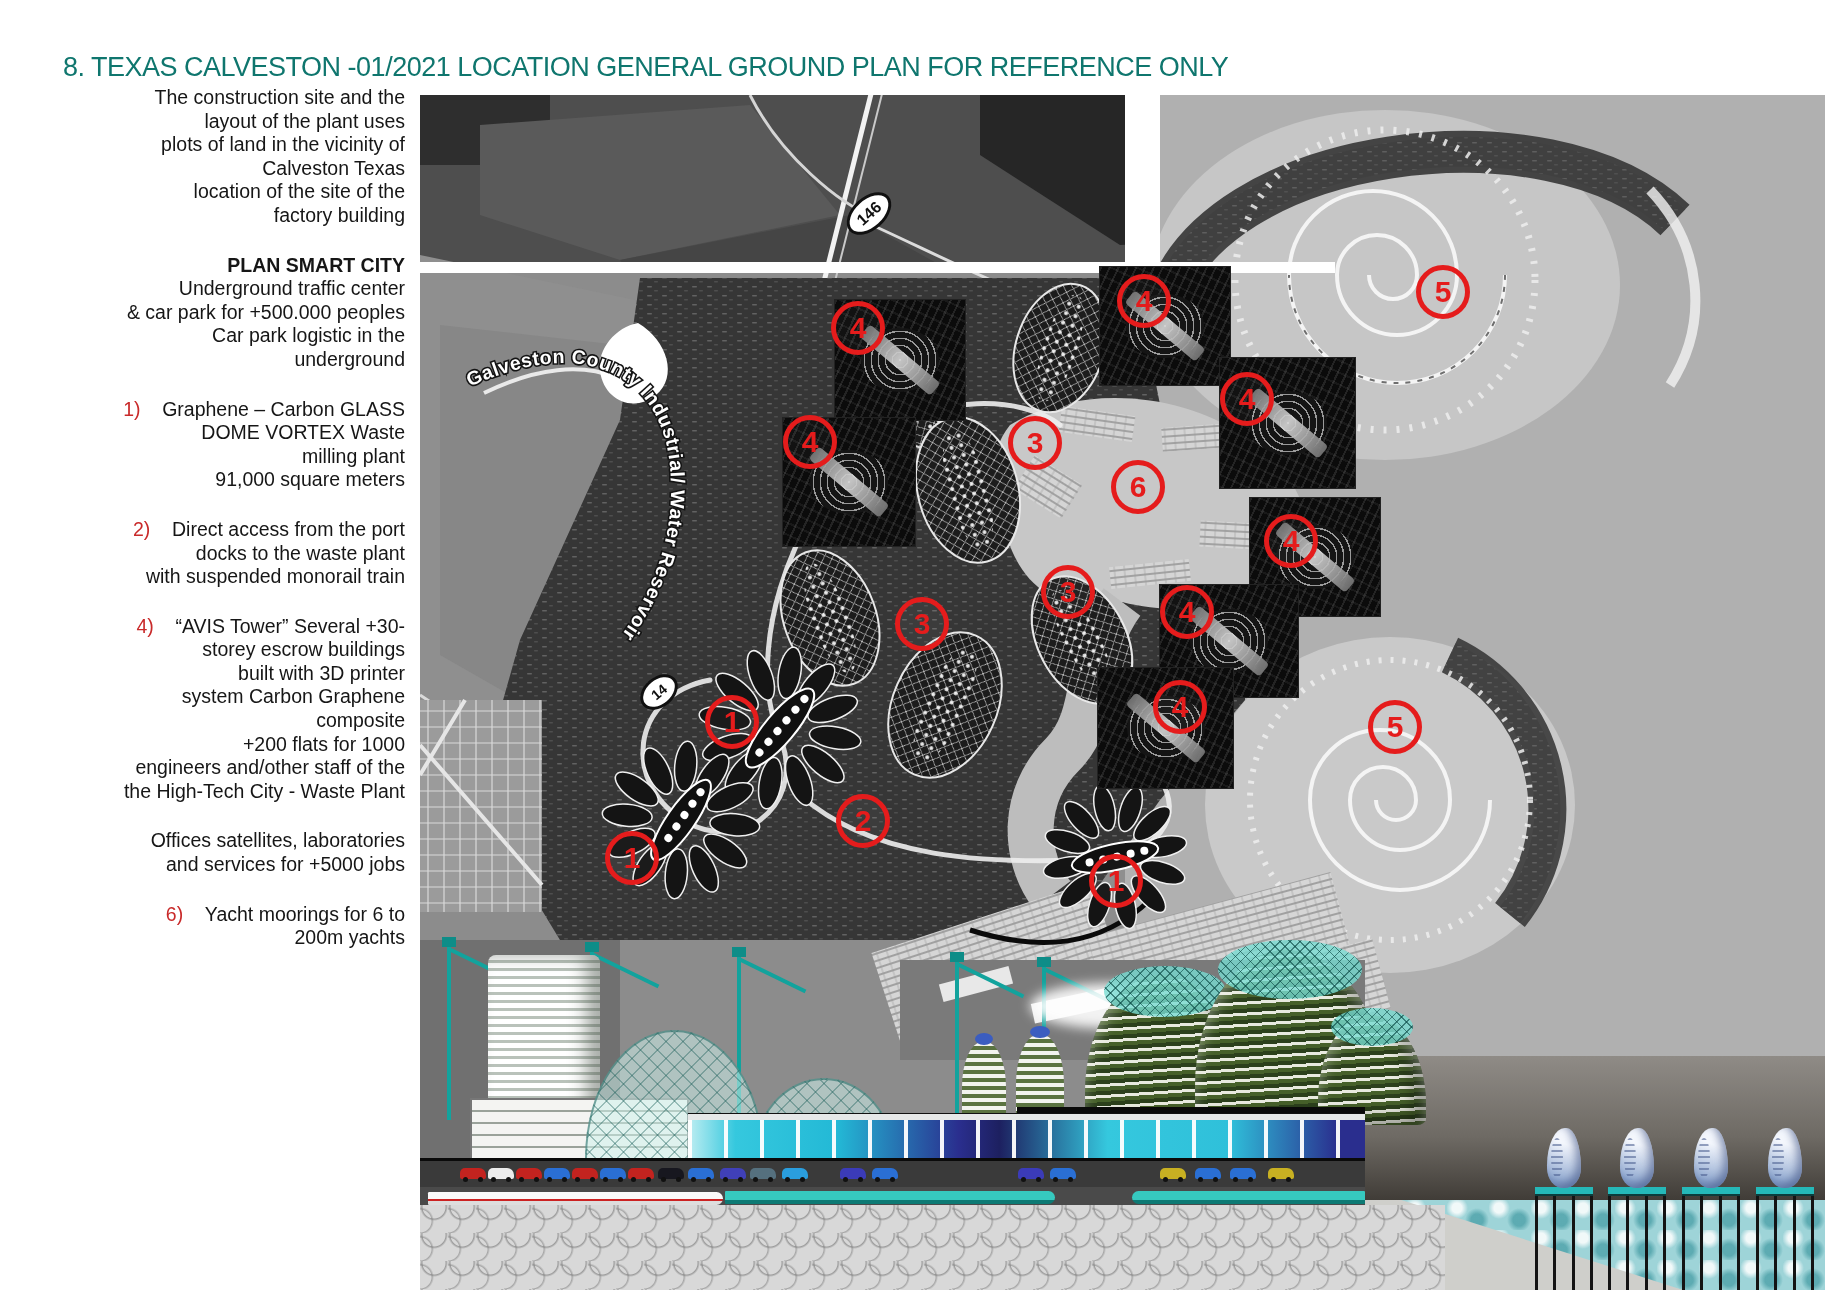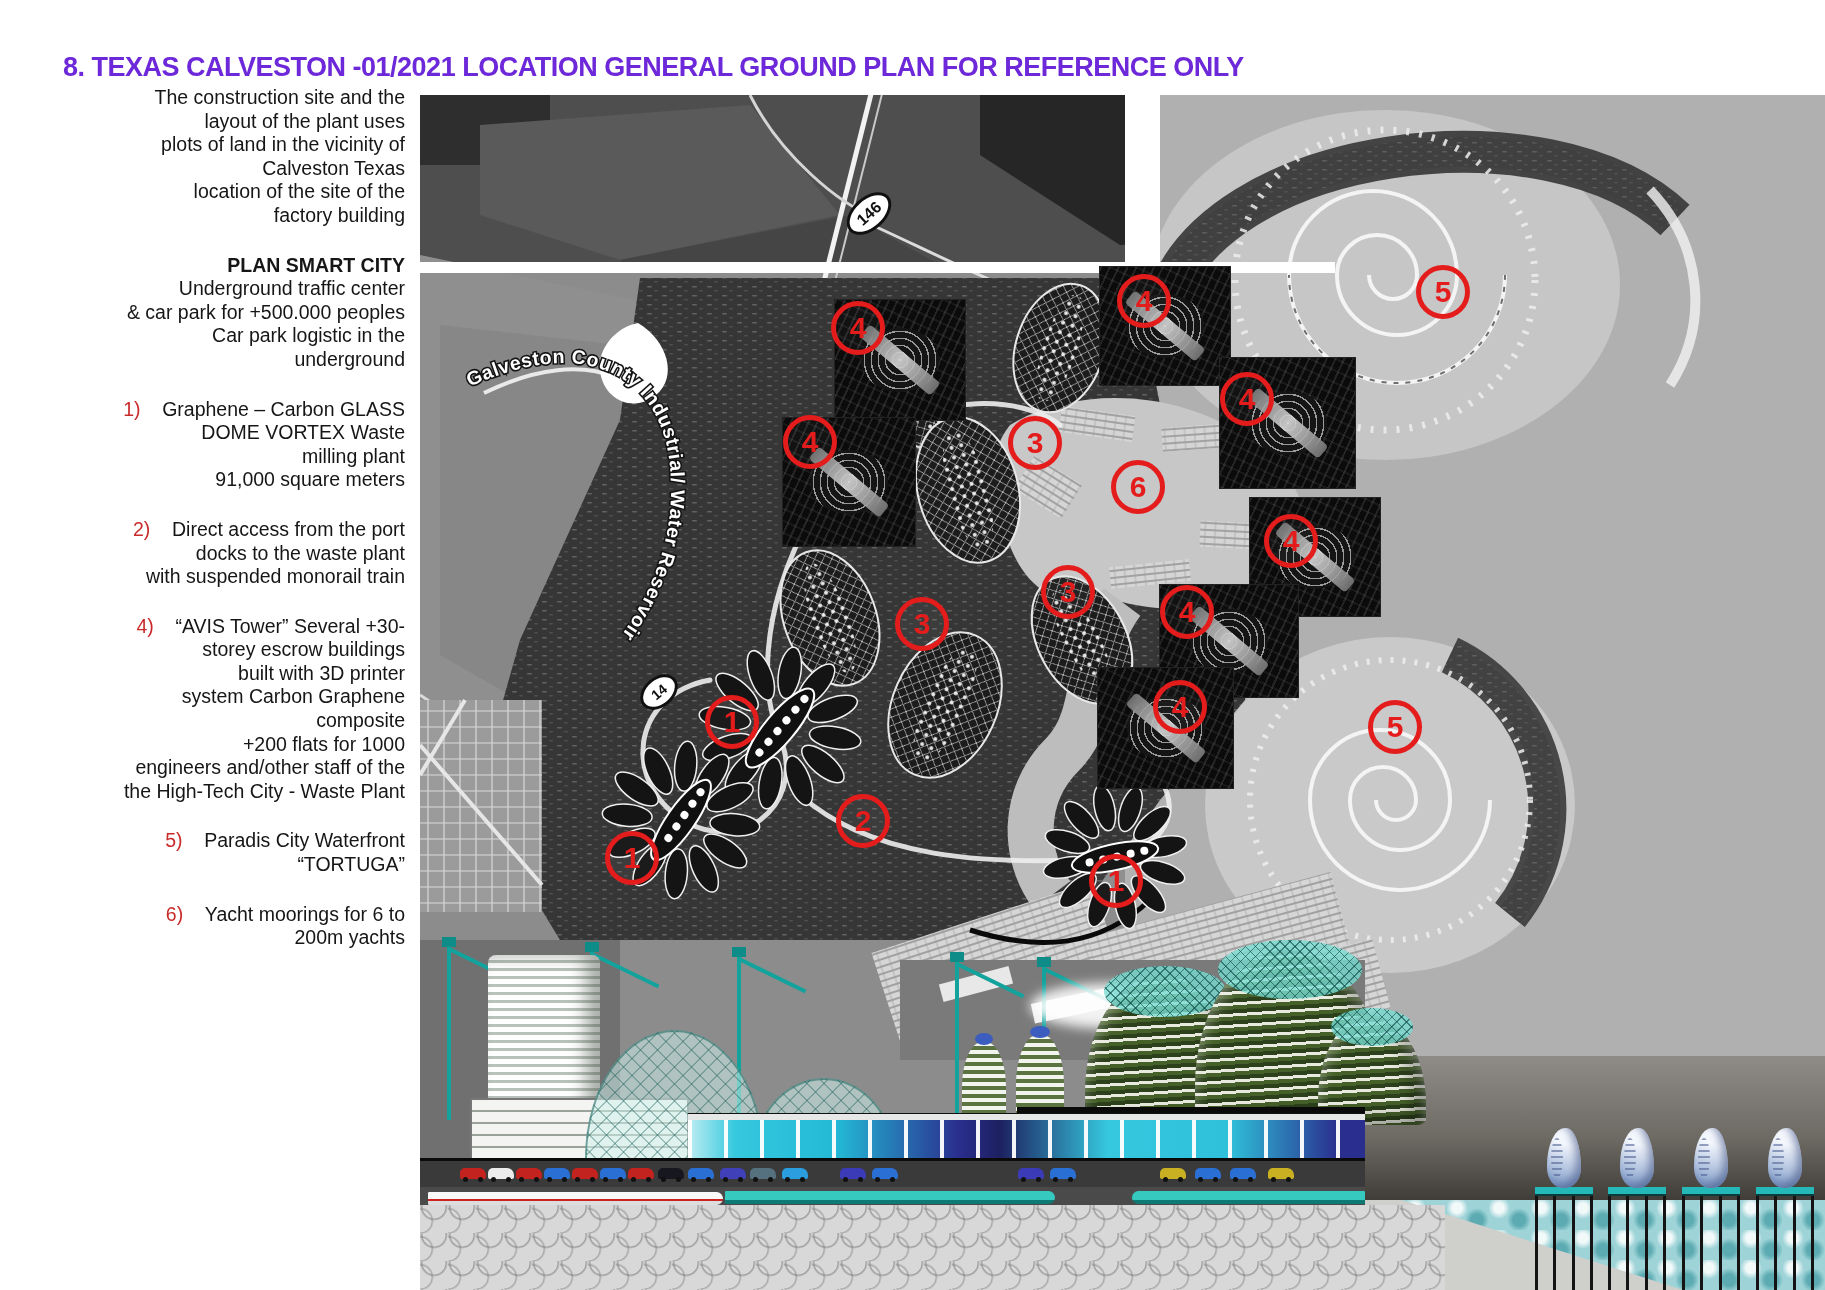--- a/index.html
+++ b/index.html
@@ -1,19 +1,19 @@
 <!DOCTYPE html>
 <html><head>
 <meta charset="utf-8">
 <style>
   html,body{margin:0;padding:0;}
   .page{position:relative;width:1825px;height:1290px;background:#fff;overflow:hidden;
         font-family:"Liberation Sans",sans-serif;color:#111;}
-  .title{position:absolute;left:63px;top:52px;font-size:27px;font-weight:bold;
-         letter-spacing:-0.5px;color:#6d28d9;white-space:nowrap;}
+  .title{position:absolute;left:63px;top:52px;font-size:27px;font-weight:normal;
+         letter-spacing:-0.5px;color:#0f766e;white-space:nowrap;}
   
   .sidebar{position:absolute;left:58px;top:86px;width:347px;text-align:right;
            font-size:19.5px;line-height:23.6px;color:#161616;}
   .sidebar .blk{margin-bottom:26px;}
   .rednum{color:#c92a2a;}
   
   .map{position:absolute;left:420px;top:95px;width:1405px;height:1195px;
        background:#8c8c8c;overflow:hidden;}
   .map svg{position:absolute;left:0;top:0;}
   .panel{position:absolute;background-color:#0b0b0b;
@@ -106,21 +106,21 @@
 <div class="page">
 
   <div class="title">8. TEXAS CALVESTON -01/2021 LOCATION GENERAL GROUND PLAN FOR REFERENCE ONLY</div>
 
   <div class="sidebar">
       <div class="blk">The construction site and the<br>layout of the plant uses<br>plots of land in the vicinity of<br>Calveston Texas<br>location of the site of the<br>factory building</div>
       <div class="blk"><b>PLAN SMART CITY</b><br>Underground traffic center<br>&amp; car park for +500.000 peoples<br>Car park logistic in the<br>underground</div>
       <div class="blk"><span class="rednum">1)</span>&nbsp;&nbsp;&nbsp;&nbsp;Graphene – Carbon GLASS<br>DOME VORTEX Waste<br>milling plant<br>91,000 square meters</div>
       <div class="blk"><span class="rednum">2)</span>&nbsp;&nbsp;&nbsp;&nbsp;Direct access from the port<br>docks to the waste plant<br>with suspended monorail train</div>
       <div class="blk"><span class="rednum">4)</span>&nbsp;&nbsp;&nbsp;&nbsp;“AVIS Tower” Several +30-<br>storey escrow buildings<br>built with 3D printer<br>system Carbon Graphene<br>composite<br>+200 flats for 1000<br>engineers and/other staff of the<br>the High-Tech City - Waste Plant</div>
-      <div class="blk"><span class="rednum">5)</span>&nbsp;&nbsp;&nbsp;&nbsp;Paradis City Waterfront<br>“TORTUGA”</div>
+      <div class="blk">Offices satellites, laboratories<br>and services for +5000 jobs</div>
       <div class="blk"><span class="rednum">6)</span>&nbsp;&nbsp;&nbsp;&nbsp;Yacht moorings for 6 to<br>200m yachts</div>
     </div>
 
   <div class="map">
 
     <svg width="1405" height="1195" viewBox="0 0 1405 1195">
       <defs>
         <pattern id="stip" width="15" height="9" patternUnits="userSpaceOnUse">
           <rect width="15" height="9" fill="#3e3e3e"></rect>
           <rect x="2" y="2" width="5" height="1.6" rx="0.8" fill="#cfcfcf" opacity=".35"></rect>

